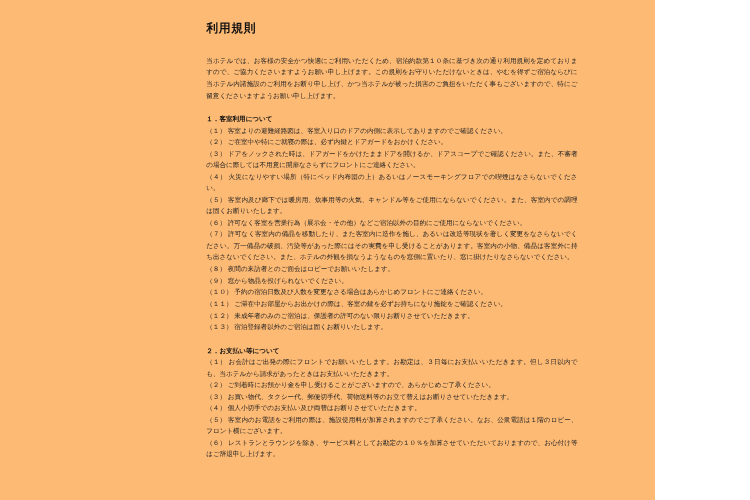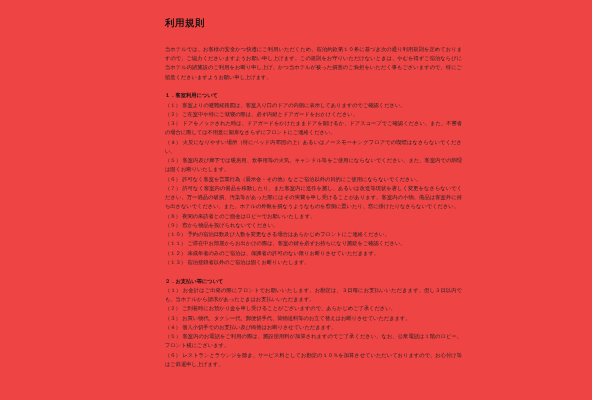--- a/index.html
+++ b/index.html
@@ -2,23 +2,23 @@
 <html lang="ja"><head>
 <meta charset="utf-8">
 <style>
   html, body {
     margin: 0;
     padding: 0;
     background: #ffffff;
   }
   .viewport {
     position: relative;
-    width: 592px;
+    width: 524px;
     height: 400px;
-    background: #ef4444;
+    background: #fdba74;
     overflow: hidden;
   }
   .doc-content {
     position: absolute;
     left: 165px;
     top: 16px;
     width: 594px;
     transform: scale(0.5);
     transform-origin: 0 0;
     font-family: "Liberation Sans", "DejaVu Sans", sans-serif;

